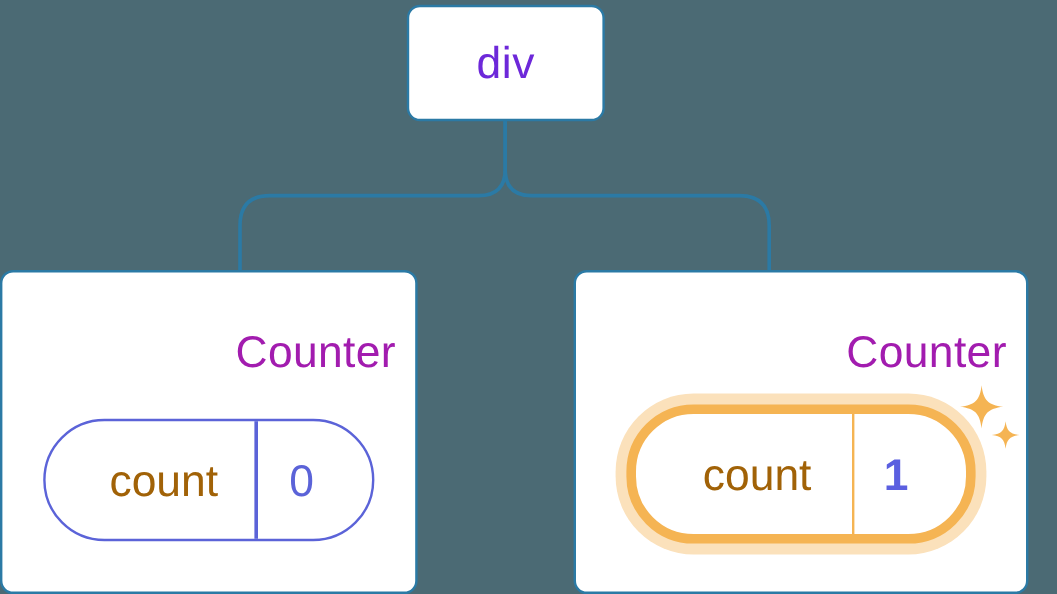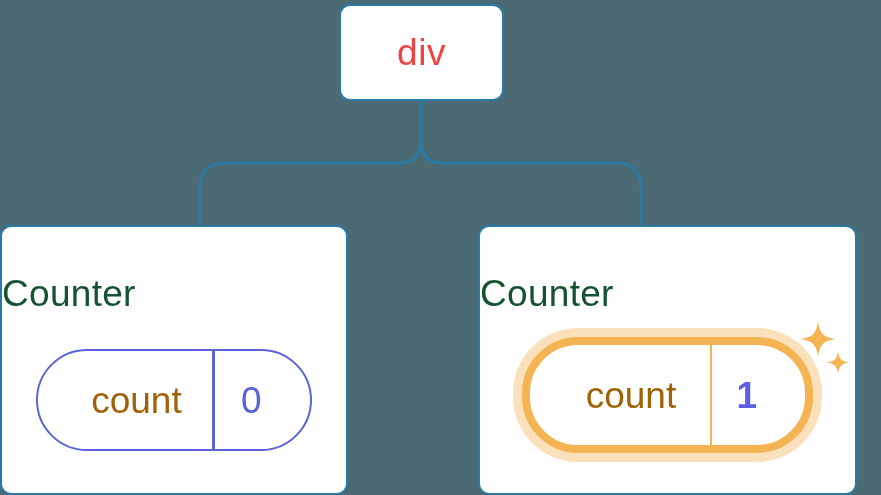--- a/index.html
+++ b/index.html
@@ -43,21 +43,21 @@
   #root-node {
     left: 339px;
     top: 4px;
     width: 165px;
     height: 97px;
     display: flex;
     align-items: center;
     justify-content: center;
   }
   .root-label {
-    color: #ef4444;
+    color: #6d28d9;
     font-size: 37px;
     line-height: 1;
     letter-spacing: 0.5px;
     text-align: right;
   }
 
   
   #child-left {
     left: 0px;
     top: 225px;
@@ -71,22 +71,22 @@
     top: 225px;
     width: 379px;
     height: 270px;
   }
 
   .node-title {
     position: absolute;
     left: 0;
     right: 16px;
     top: 48px;
-    text-align: left;
-    color: #14532d;
+    text-align: right;
+    color: #a21caf;
     font-size: 37px;
     line-height: 1;
     letter-spacing: 0.3px;
   }
 
   
   .pill-wrap {
     position: absolute;
     top: 122px;
     left: 0;

